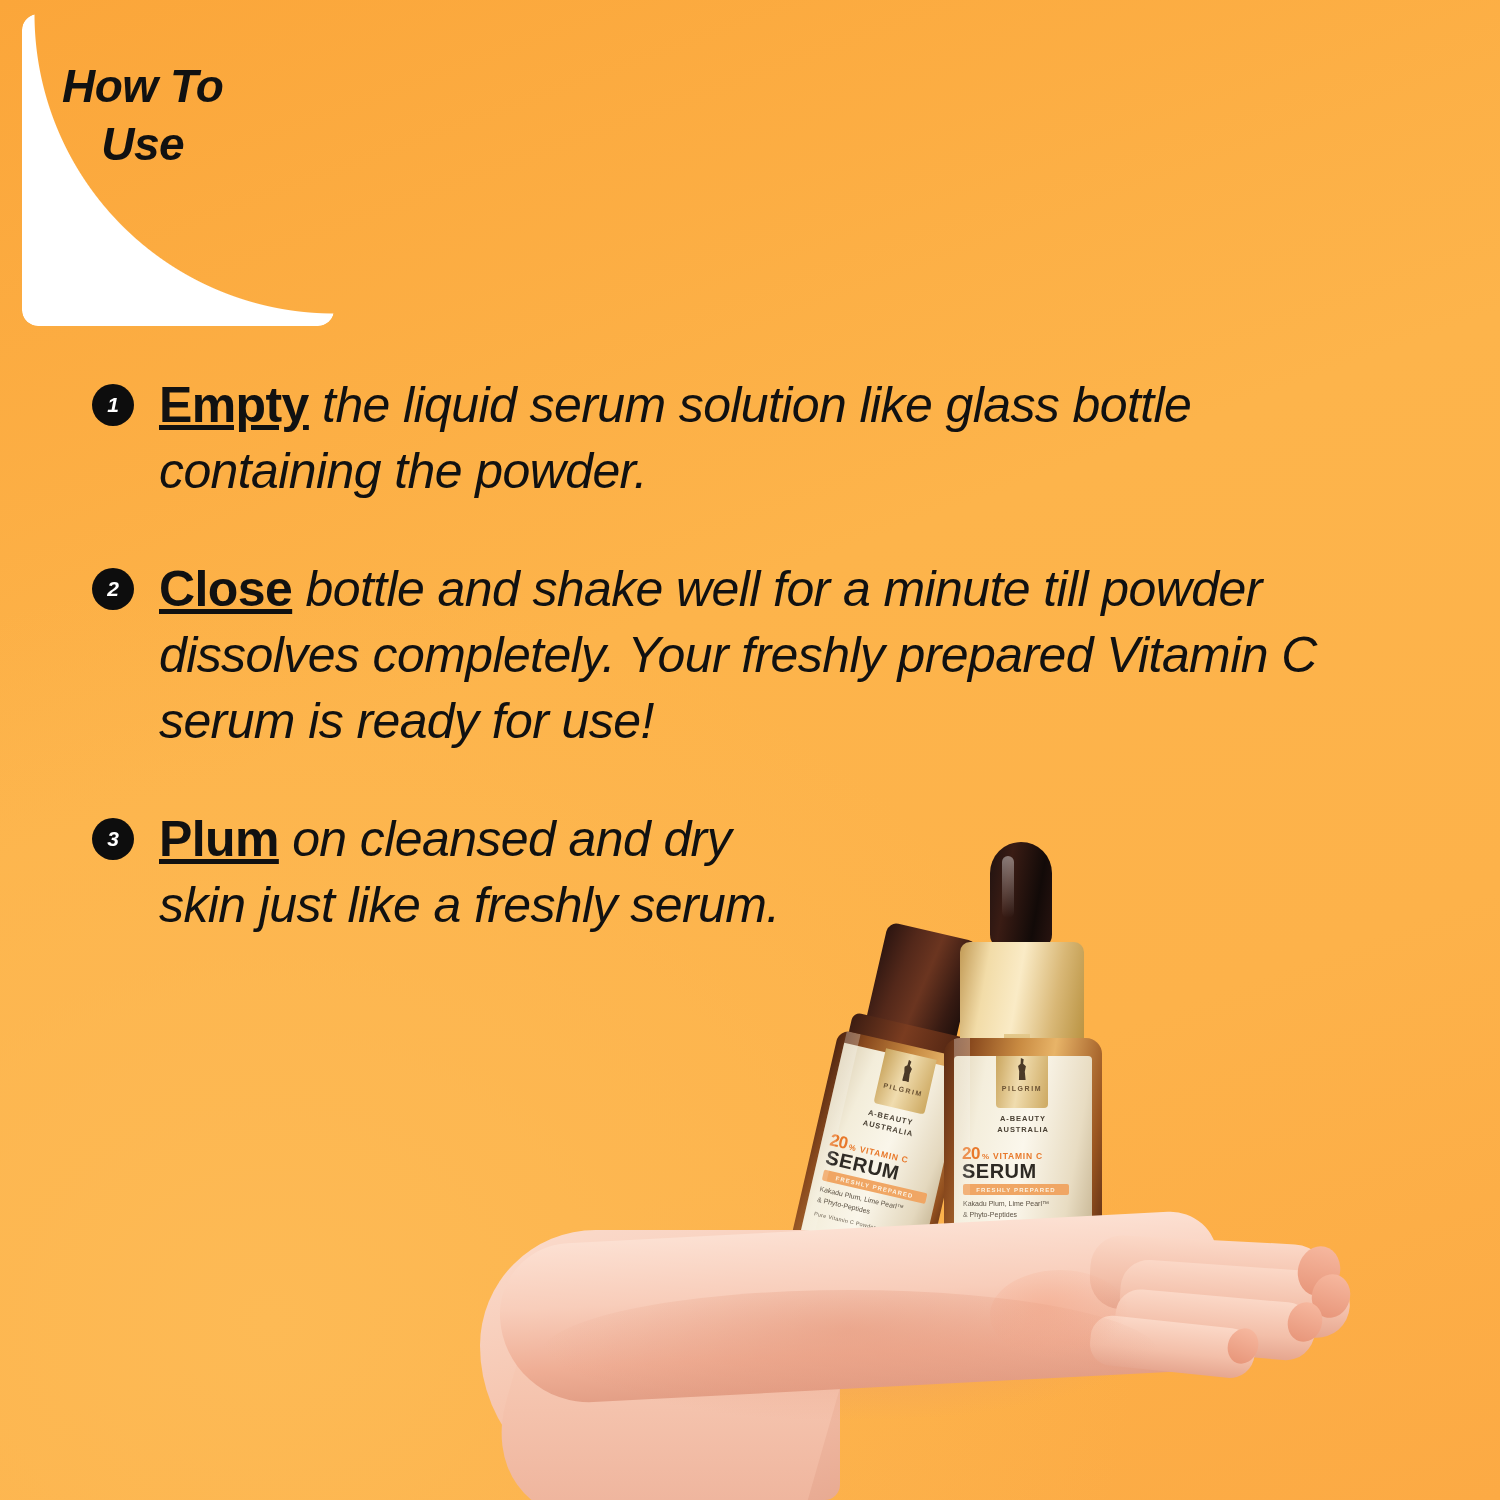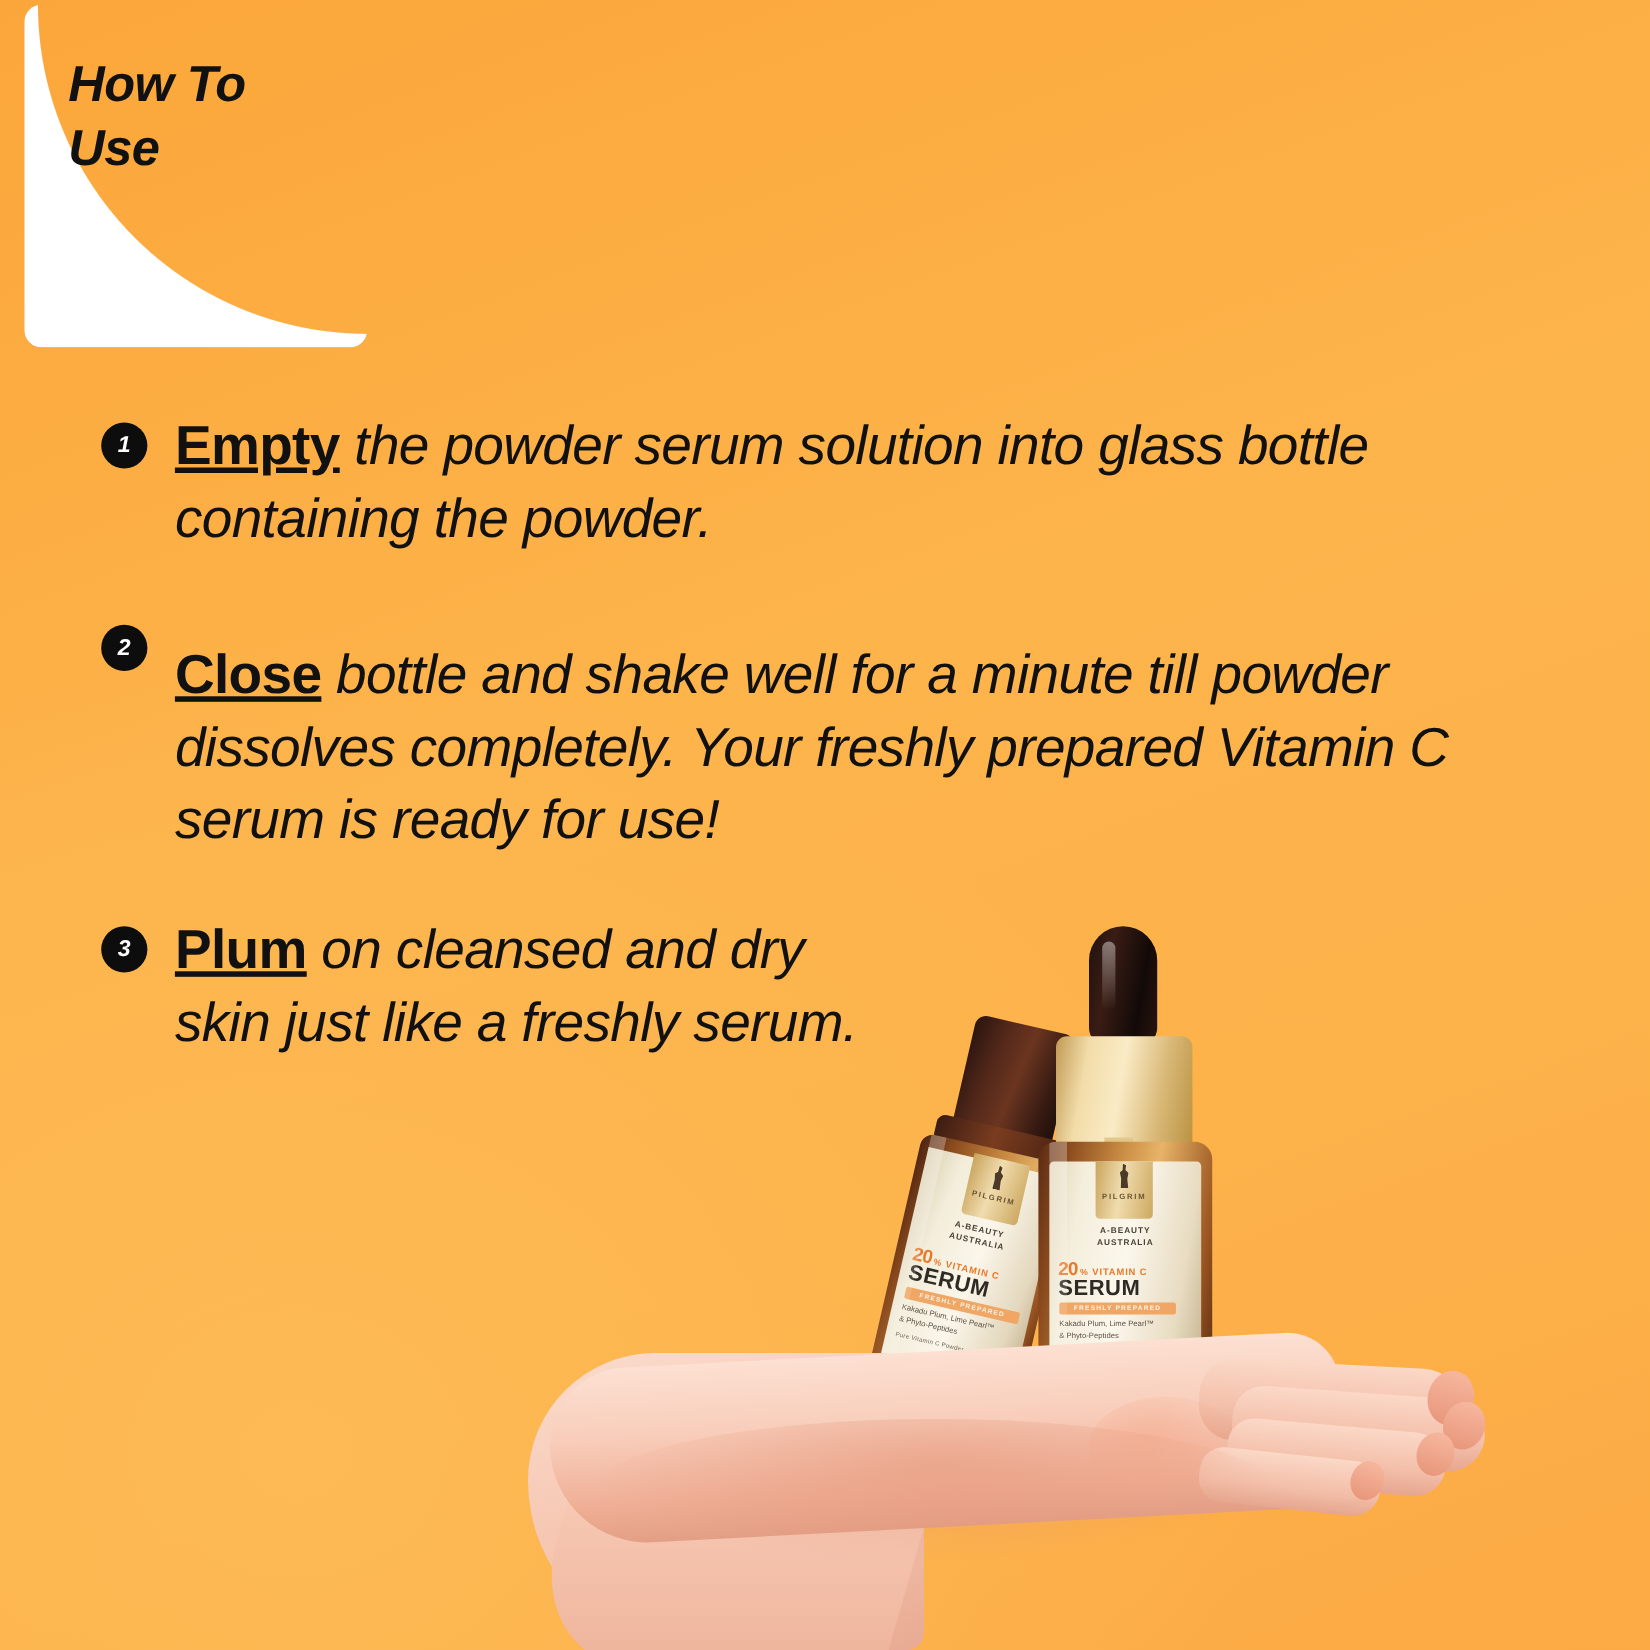--- a/index.html
+++ b/index.html
@@ -15,23 +15,24 @@
     font-family: "Liberation Sans", sans-serif;
     background:
       radial-gradient(ellipse 1400px 1200px at 18% 88%, #FDBA55 0%, rgba(253,186,85,0) 62%),
       linear-gradient(160deg, #FBA63A 0%, #FDB44B 42%, #FDB24A 70%, #FCAA44 100%);
   }
 
   
   .badge-wrap {
     position: absolute;
     left: 22px;
-    top: 4px;
+    top: 14px;
     width: 312px;
     height: 312px;
+    text-align: center;
   }
   .badge-shape {
     position: absolute;
     inset: 0;
     background: #FFFFFF;
     border-radius: 16px 16px 16px 16px;
     -webkit-mask-image:
       radial-gradient(circle 300px at 312px 0px, transparent 0 299px, #000 300px);
     mask-image:
       radial-gradient(circle 300px at 312px 0px, transparent 0 299px, #000 300px);
@@ -84,21 +85,21 @@
     font-style: italic;
     color: #111111;
     letter-spacing: -0.6px;
   }
   .step-body .lead {
     font-weight: 700;
     font-style: normal;
     text-decoration: underline;
   }
   .step-1 .step-body { max-width: 1190px; }
-  .step-2 .step-body { max-width: 1230px; margin-top: 24px; }
+  .step-2 .step-body { max-width: 1230px; }
   .step-3 .step-body { max-width: 640px; }
 
   
   .product-scene {
     position: absolute;
     left: 0;
     top: 830px;
     width: 1500px;
     height: 670px;
   }
@@ -412,21 +413,21 @@
   <div class="badge-wrap">
     <div class="badge-shape"></div>
     <div class="badge-text">How To
 Use</div>
   </div>
 
   <div class="steps">
 
     <div class="step step-1">
       <div class="step-num">1</div>
-      <div class="step-body"><span class="lead">Empty</span><span> the powder serum solution into glass bottle containing the powder.</span></div>
+      <div class="step-body"><span class="lead">Empty</span><span> the liquid serum solution like glass bottle containing the powder.</span></div>
     </div>
 
     <div class="step step-2">
       <div class="step-num">2</div>
       <div class="step-body"><span class="lead">Close</span><span> bottle and shake well for a minute till powder dissolves completely. Your freshly prepared Vitamin C serum is ready for use!</span></div>
     </div>
 
     <div class="step step-3">
       <div class="step-num">3</div>
       <div class="step-body"><span class="lead">Plum</span><span> on cleansed and dry skin just like a freshly serum.</span></div>

